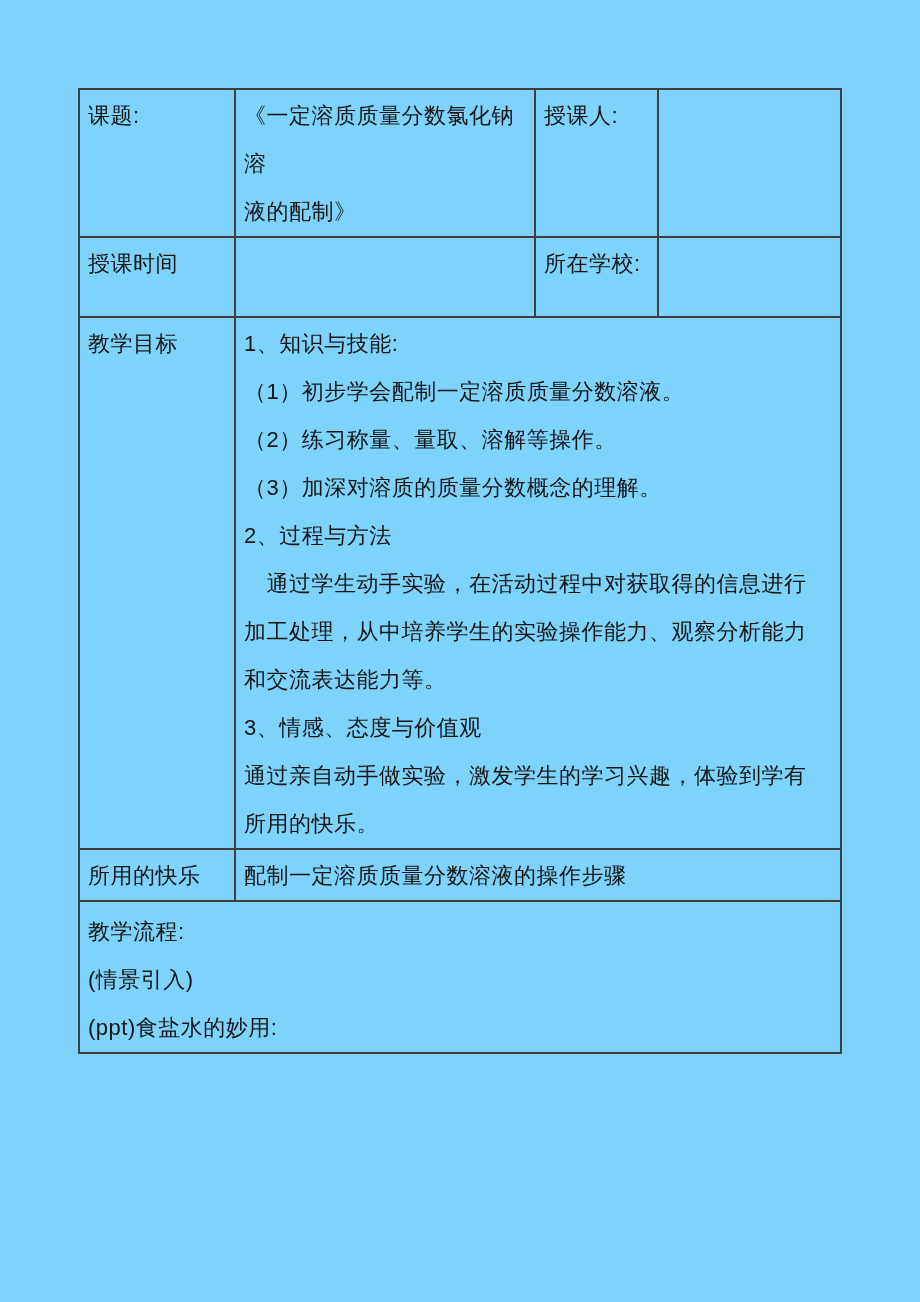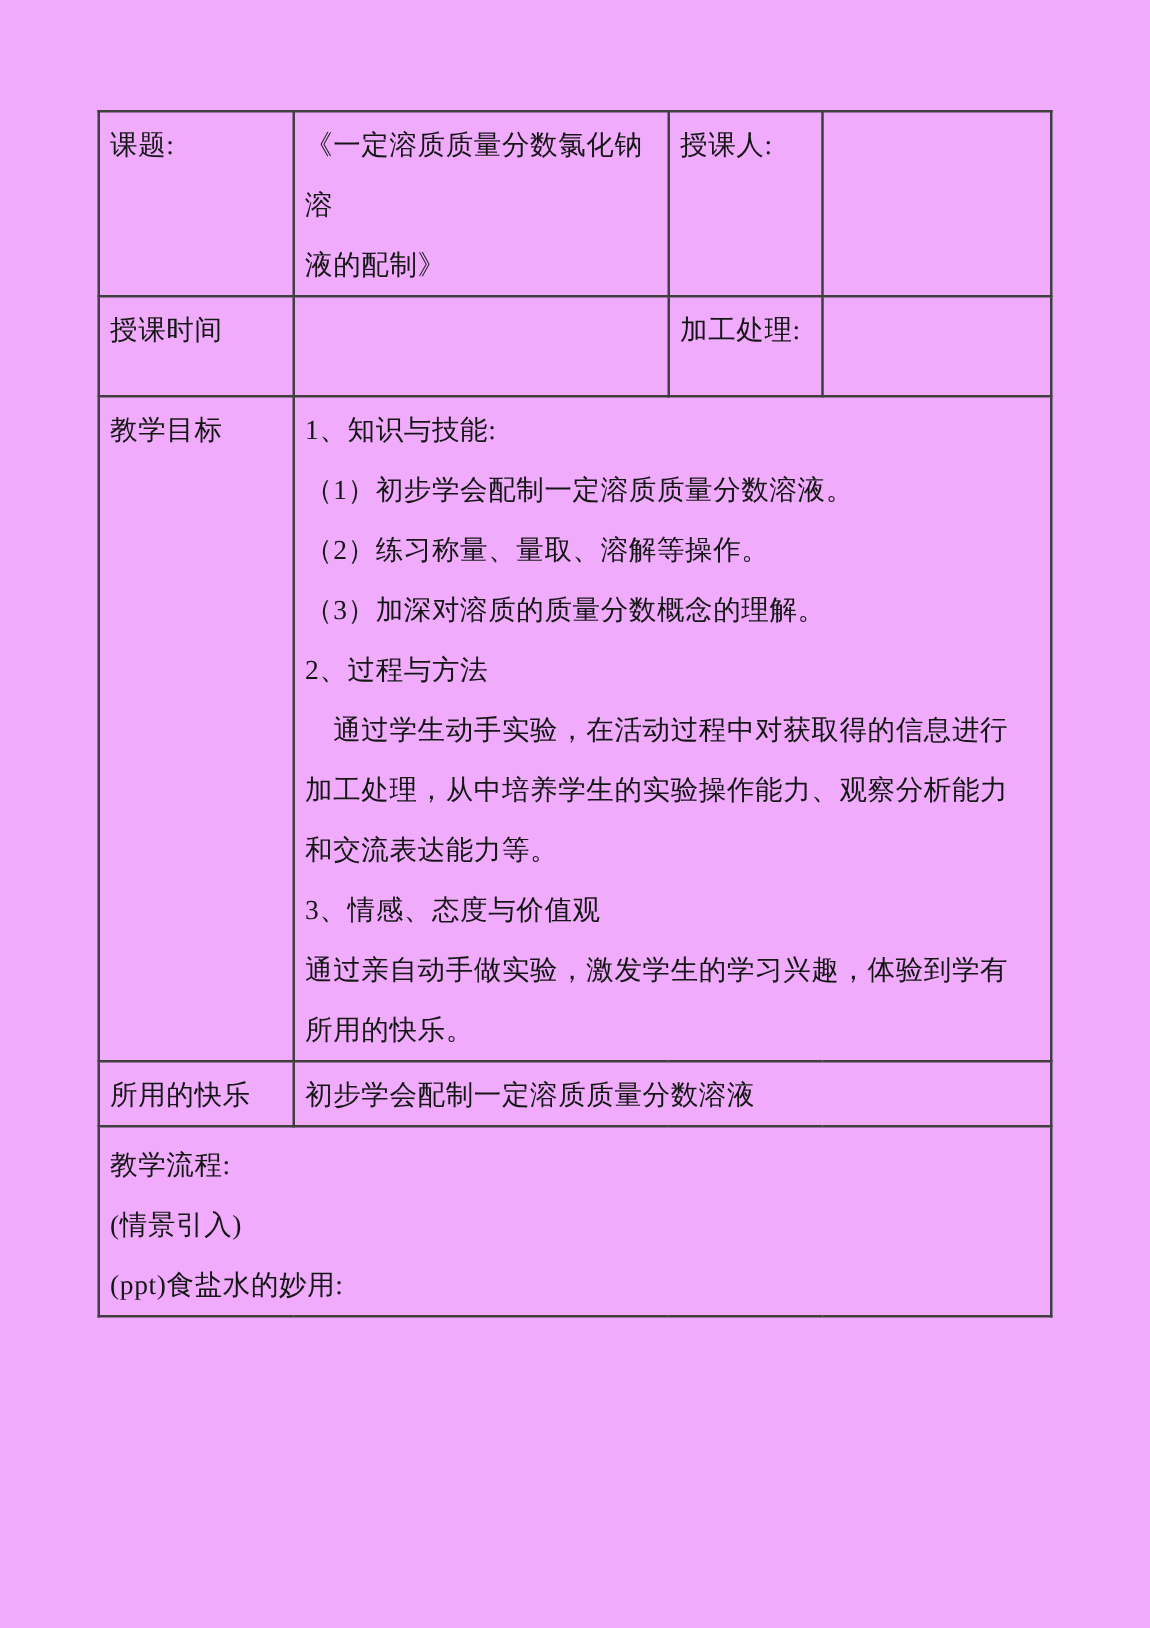--- a/index.html
+++ b/index.html
@@ -4,23 +4,23 @@
 <style>
   html, body {
     margin: 0;
     padding: 0;
     background: #ffffff;
   }
   .page {
     position: relative;
     width: 920px;
     height: 1302px;
-    background: #f0abfc;
+    background: #7dd3fc;
     overflow: hidden;
-    font-family: Liberation Serif, serif;
+    font-family: Liberation Sans, sans-serif;
   }
   table.doc-table {
     position: absolute;
     left: 78px;
     top: 88px;
     width: 762px;
     border-collapse: collapse;
     table-layout: fixed;
   }
   table.doc-table td {
@@ -60,42 +60,42 @@
         <td>《一定溶质质量分数氯化钠溶
 液的配制》</td>
         <td class="label-cell">授课人:</td>
         <td></td>
       </tr>
 
 
       <tr style="height:80px">
         <td class="label-cell">授课时间</td>
         <td></td>
-        <td class="label-cell">加工处理:</td>
+        <td class="label-cell">所在学校:</td>
         <td></td>
       </tr>
 
       <tr style="height:390px">
         <td class="label-cell">教学目标</td>
         <td colspan="3">1、知识与技能:
 （1）初步学会配制一定溶质质量分数溶液。
 （2）练习称量、量取、溶解等操作。
 （3）加深对溶质的质量分数概念的理解。
 2、过程与方法
 　通过学生动手实验，在活动过程中对获取得的信息进行
 加工处理，从中培养学生的实验操作能力、观察分析能力
 和交流表达能力等。
 3、情感、态度与价值观
 通过亲自动手做实验，激发学生的学习兴趣，体验到学有
 所用的快乐。</td>
       </tr>
 
       <tr style="height:48px">
         <td class="label-cell">所用的快乐</td>
-        <td colspan="3">初步学会配制一定溶质质量分数溶液</td>
+        <td colspan="3">配制一定溶质质量分数溶液的操作步骤</td>
       </tr>
 
 
 
       <tr class="flow-row" style="height:147px">
         <td colspan="4">教学流程:
 (情景引入)
 (ppt)食盐水的妙用:</td>
       </tr>
     </tbody>

